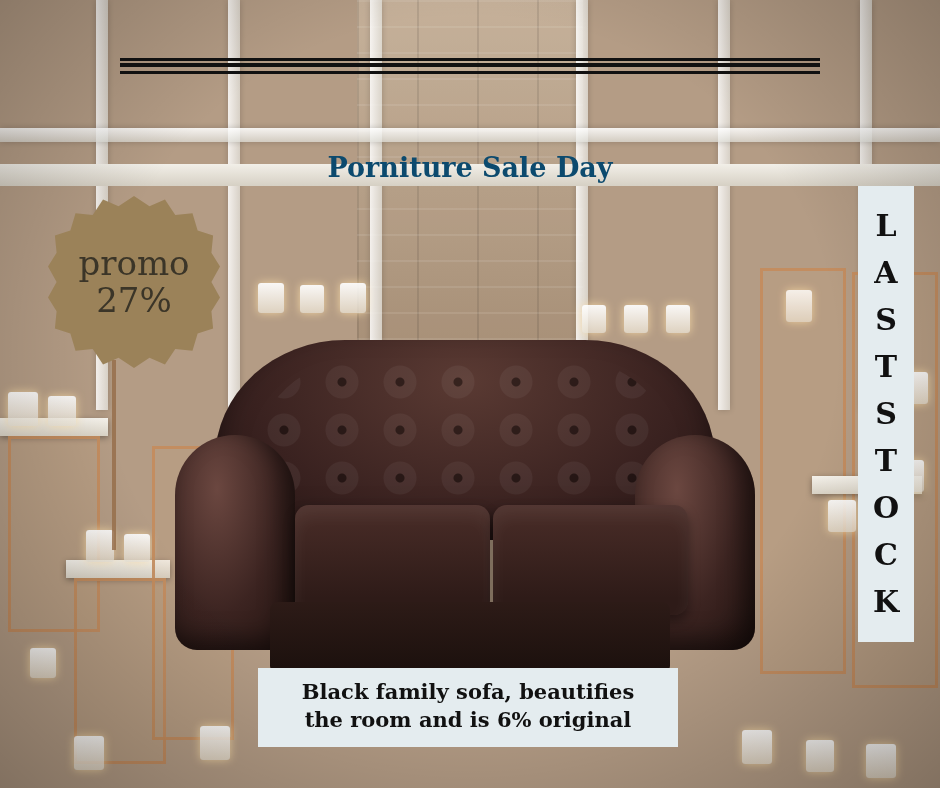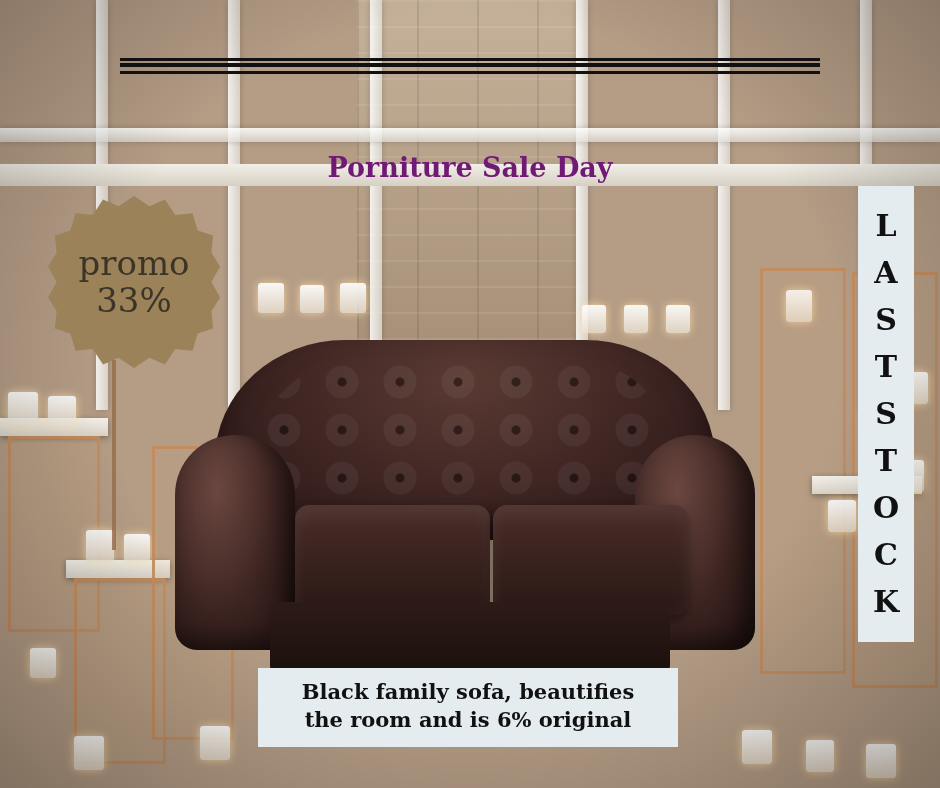--- a/index.html
+++ b/index.html
@@ -191,21 +191,21 @@
   }
   .subtitle {
     position: absolute;
     left: 120px;
     top: 152px;
     width: 700px;
     text-align: center;
     font-family: "DejaVu Serif", serif;
     font-weight: 700;
     font-size: 27px;
-    color: #701a75;
+    color: #0c4a6e;
   }
 
   
   .promo {
     position: absolute;
     left: 48px;
     top: 196px;
     width: 172px;
     height: 172px;
     display: flex;
@@ -361,21 +361,21 @@
     <div class="rule"></div>
     <div class="rule bottom"></div>
     <div class="rule bottom2"></div>
   </div>
 
   <div class="subtitle">Porniture Sale Day</div>
 
   <div class="stick"></div>
   <div class="promo">
     <div class="promo-line1">promo</div>
-    <div class="promo-line2">33%</div>
+    <div class="promo-line2">27%</div>
   </div>
 
   <div class="laststock">
     <span>L</span>
     <span>A</span>
     <span>S</span>
     <span>T</span>
     <span>S</span>
     <span>T</span>
     <span>O</span>

